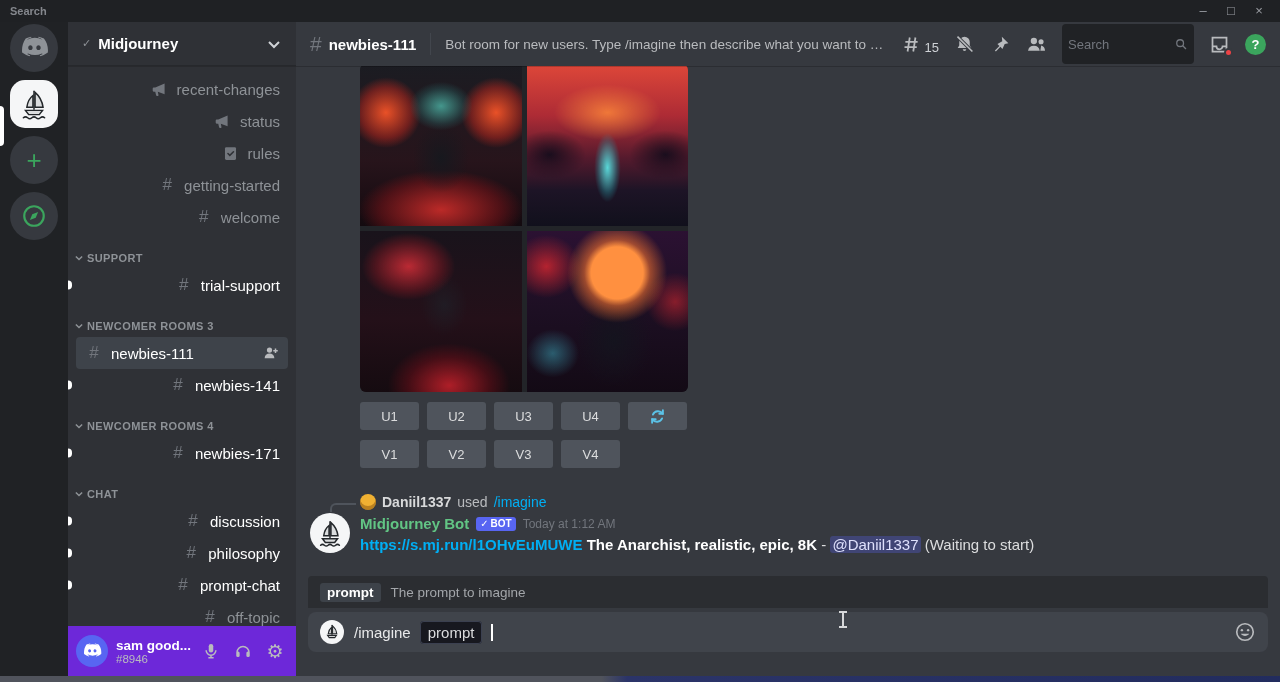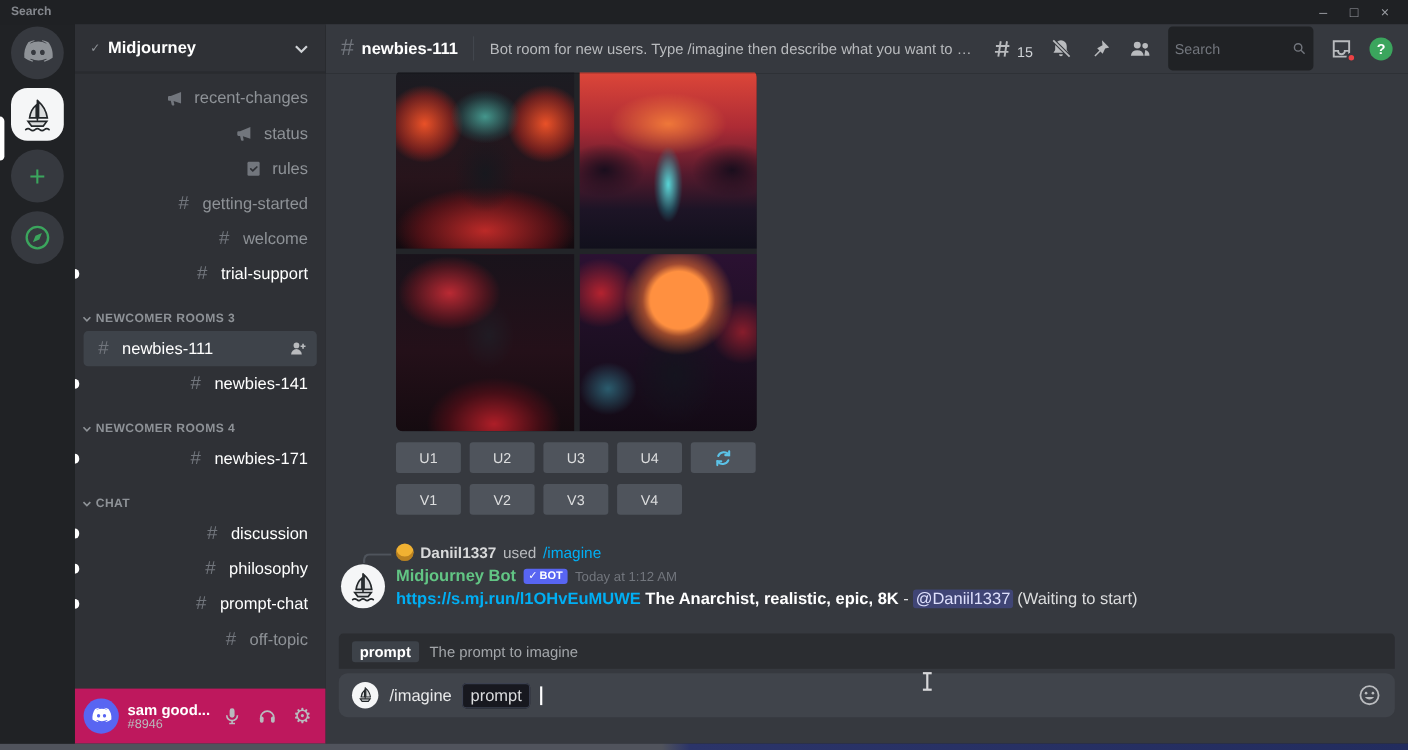--- a/index.html
+++ b/index.html
@@ -40,21 +40,21 @@
   .ch-row .ch-icon { width:20px; text-align:center; margin-right:7px; font-size:17px; color:#72767d; flex:none; display:flex; align-items:center; justify-content:center; }
   .ch-row .ch-icon svg { width:17px; height:17px; }
   .ch-label { font-size:15px; white-space:nowrap; overflow:hidden; text-overflow:ellipsis; }
   .ch-row.unread .ch-label { color:#fff; font-weight:500; }
   .ch-row.selected { background:#3e434a; }
   .ch-row.selected .ch-label { color:#fff; font-weight:500; }
   .ch-row.selected .invite { margin-left:auto; width:18px; height:18px; color:#b9bbbe; }
   .unread-pill { position:absolute; left:-8px; top:50%; transform:translateY(-50%); width:4px; height:9px; background:#fff; border-radius:0 4px 4px 0; }
 
   
-  .user-bar { height:50px; flex:none; background:#be185d; display:flex; align-items:center; padding:0 8px; }
+  .user-bar { height:50px; flex:none; background:#6d28d9; display:flex; align-items:center; padding:0 8px; }
   .user-avatar { width:32px; height:32px; border-radius:50%; background:#5865f2; display:flex; align-items:center; justify-content:center; flex:none; }
   .user-avatar svg { width:20px; height:16px; fill:#fff; }
   .user-names { margin-left:8px; width:84px; overflow:hidden; }
   .user-name { color:#fff; font-size:13.5px; font-weight:bold; white-space:nowrap; overflow:hidden; text-overflow:ellipsis; }
   .user-tag { color:#b9bbbe; font-size:11.5px; }
   .user-actions { margin-left:auto; display:flex; align-items:center; gap:6px; }
   .ubtn { width:26px; height:26px; display:flex; align-items:center; justify-content:center; color:#b9bbbe; }
   .ubtn svg { width:18px; height:18px; }
   .gear-glyph { font-size:19px; line-height:1; }
 
@@ -240,20 +240,26 @@
         </div>
         <div class="ch-row">
           <span class="ch-icon">#</span>
           <span class="ch-label">getting-started</span>
         </div>
         <div class="ch-row">
           <span class="ch-icon">#</span>
           <span class="ch-label">welcome</span>
         </div>
 
+        <div class="sec-header">
+          <svg class="chev" viewBox="0 0 16 16" fill="none" stroke="currentColor" stroke-width="2.4">
+              <path d="M3 5.5l5 5 5-5"></path>
+            </svg>
+          <span>SUPPORT</span>
+        </div>
         <div class="ch-row unread">
           <span class="unread-pill"></span>
           <span class="ch-icon">#</span>
           <span class="ch-label">trial-support</span>
         </div>
 
         <div class="sec-header">
           <svg class="chev" viewBox="0 0 16 16" fill="none" stroke="currentColor" stroke-width="2.4">
               <path d="M3 5.5l5 5 5-5"></path>
             </svg>

